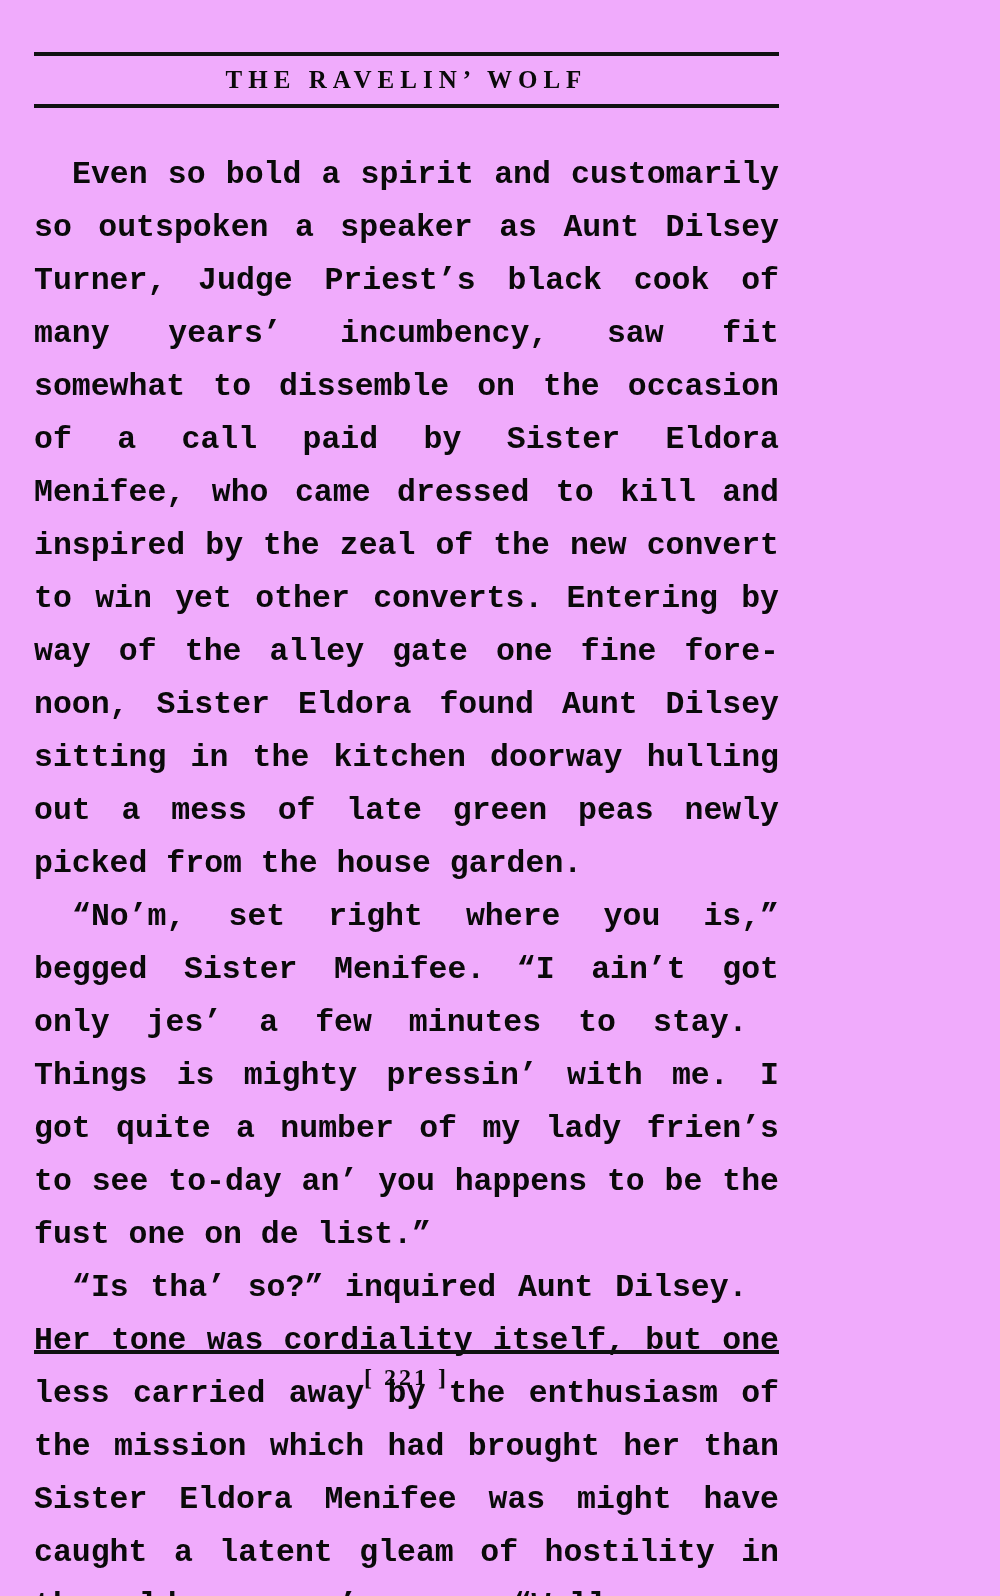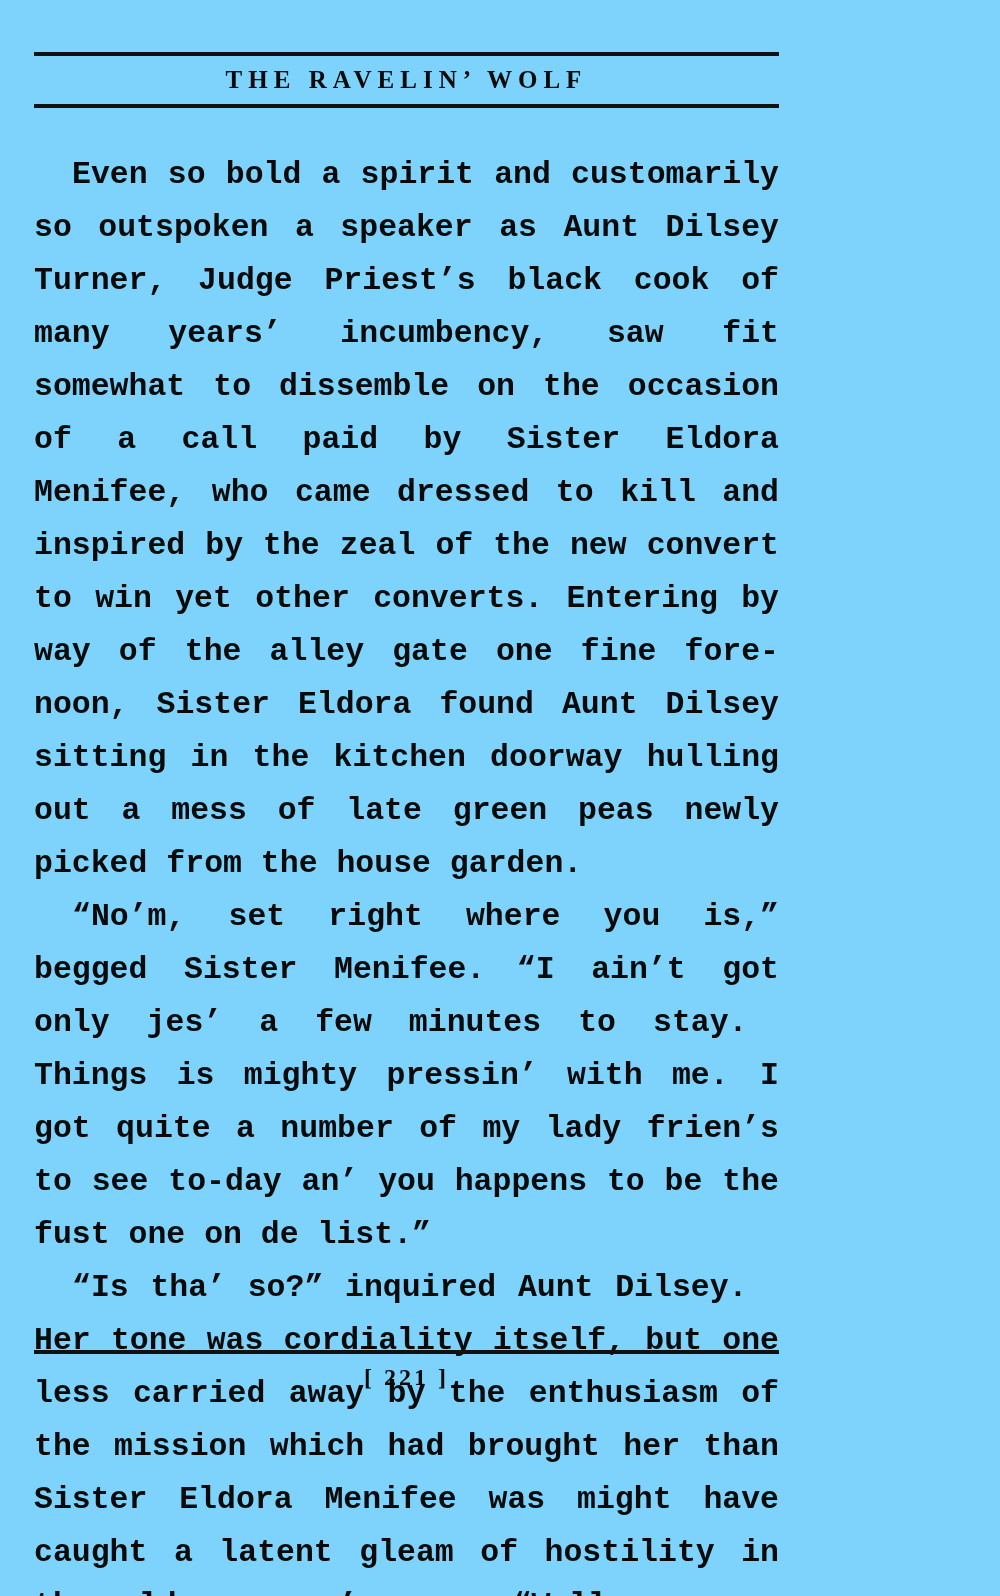--- a/index.html
+++ b/index.html
@@ -12,21 +12,21 @@
     height: 1596px;
     font-family: "Liberation Serif", serif;
     color: #0a0a0a;
   }
   .page {
     position: relative;
     width: 1000px;
     height: 1596px;
     box-sizing: border-box;
     padding: 4px;
-    background: #7dd3fc;
+    background: #f0abfc;
   }
   .page-inner {
     position: absolute;
     left: 34px;
     top: 52px;
     width: 745px;
   }
   
   .header-rule-top {
     border-top: 4px solid #111;

